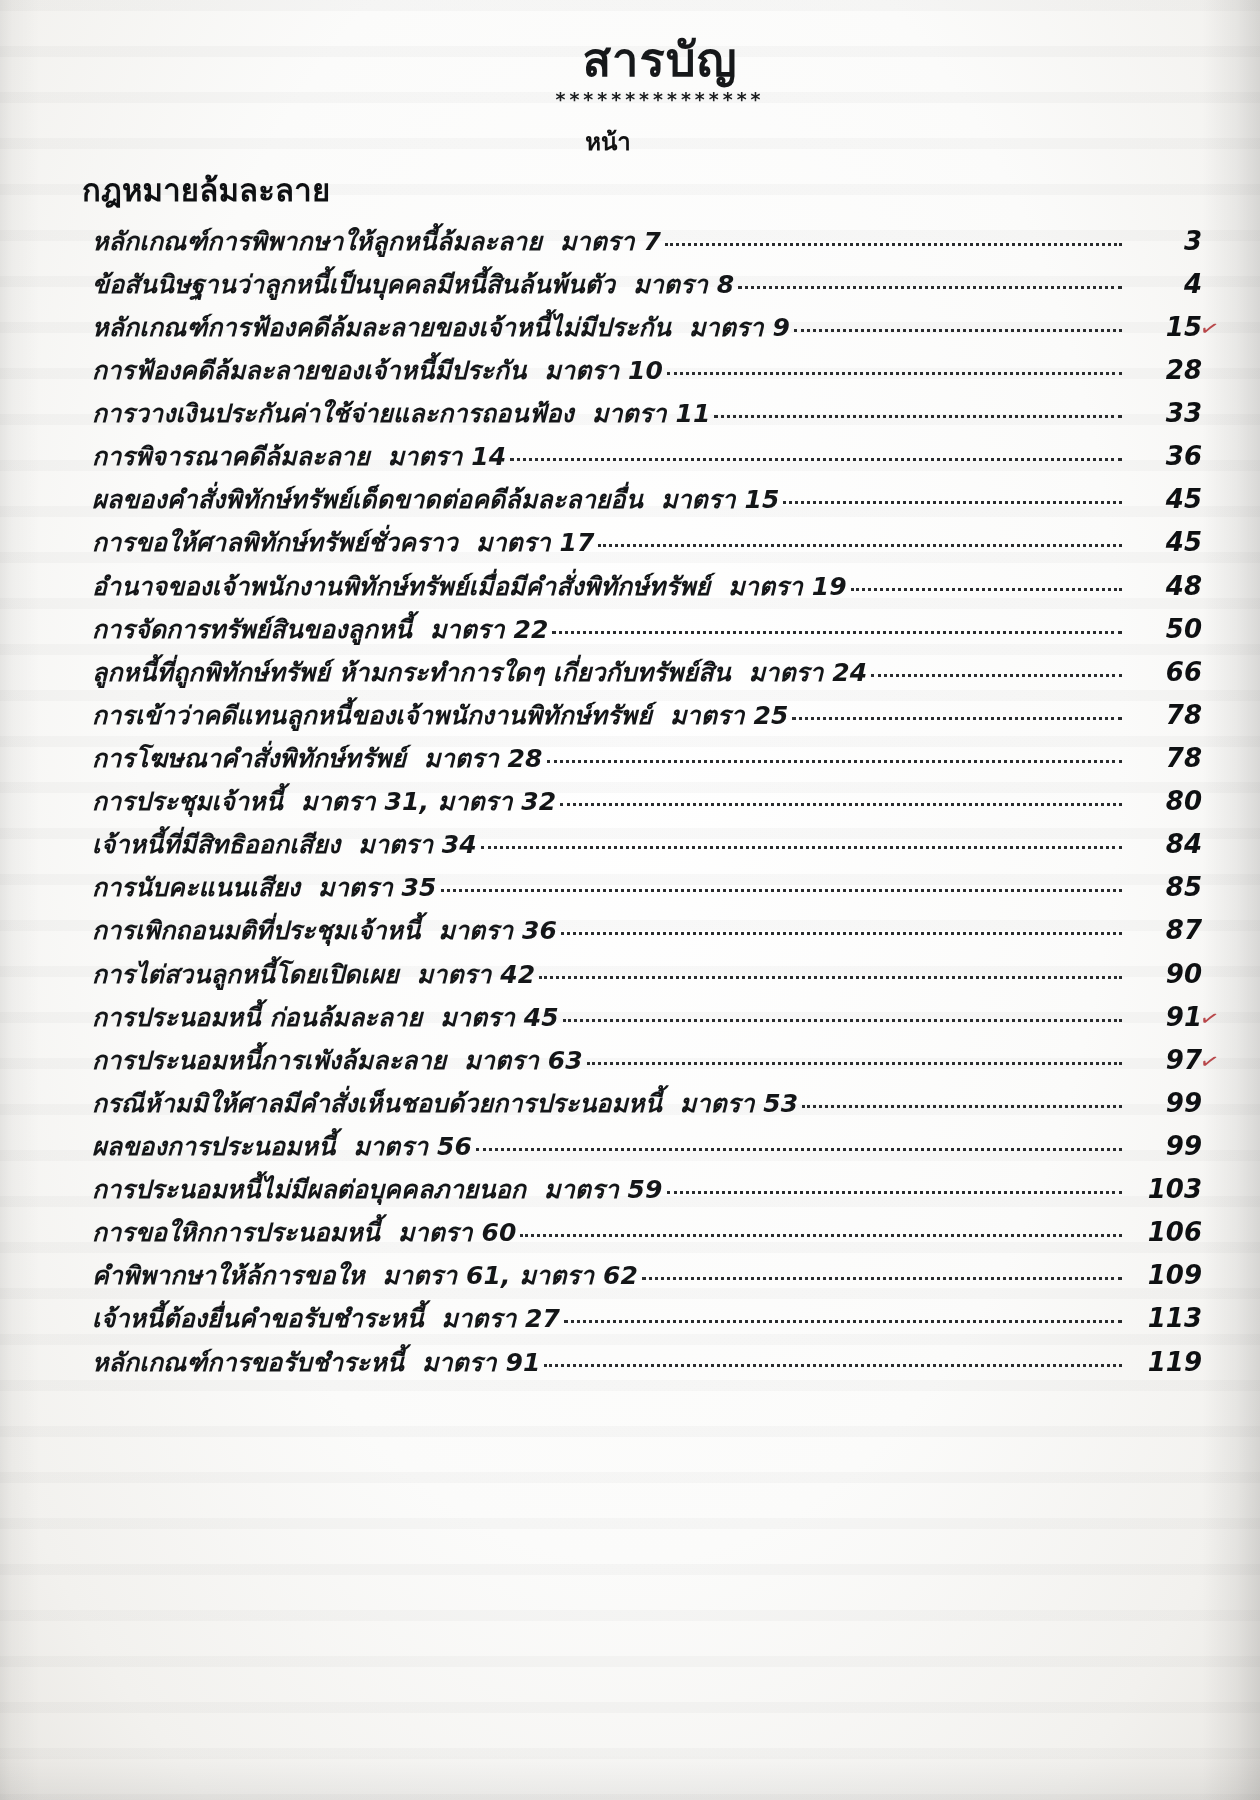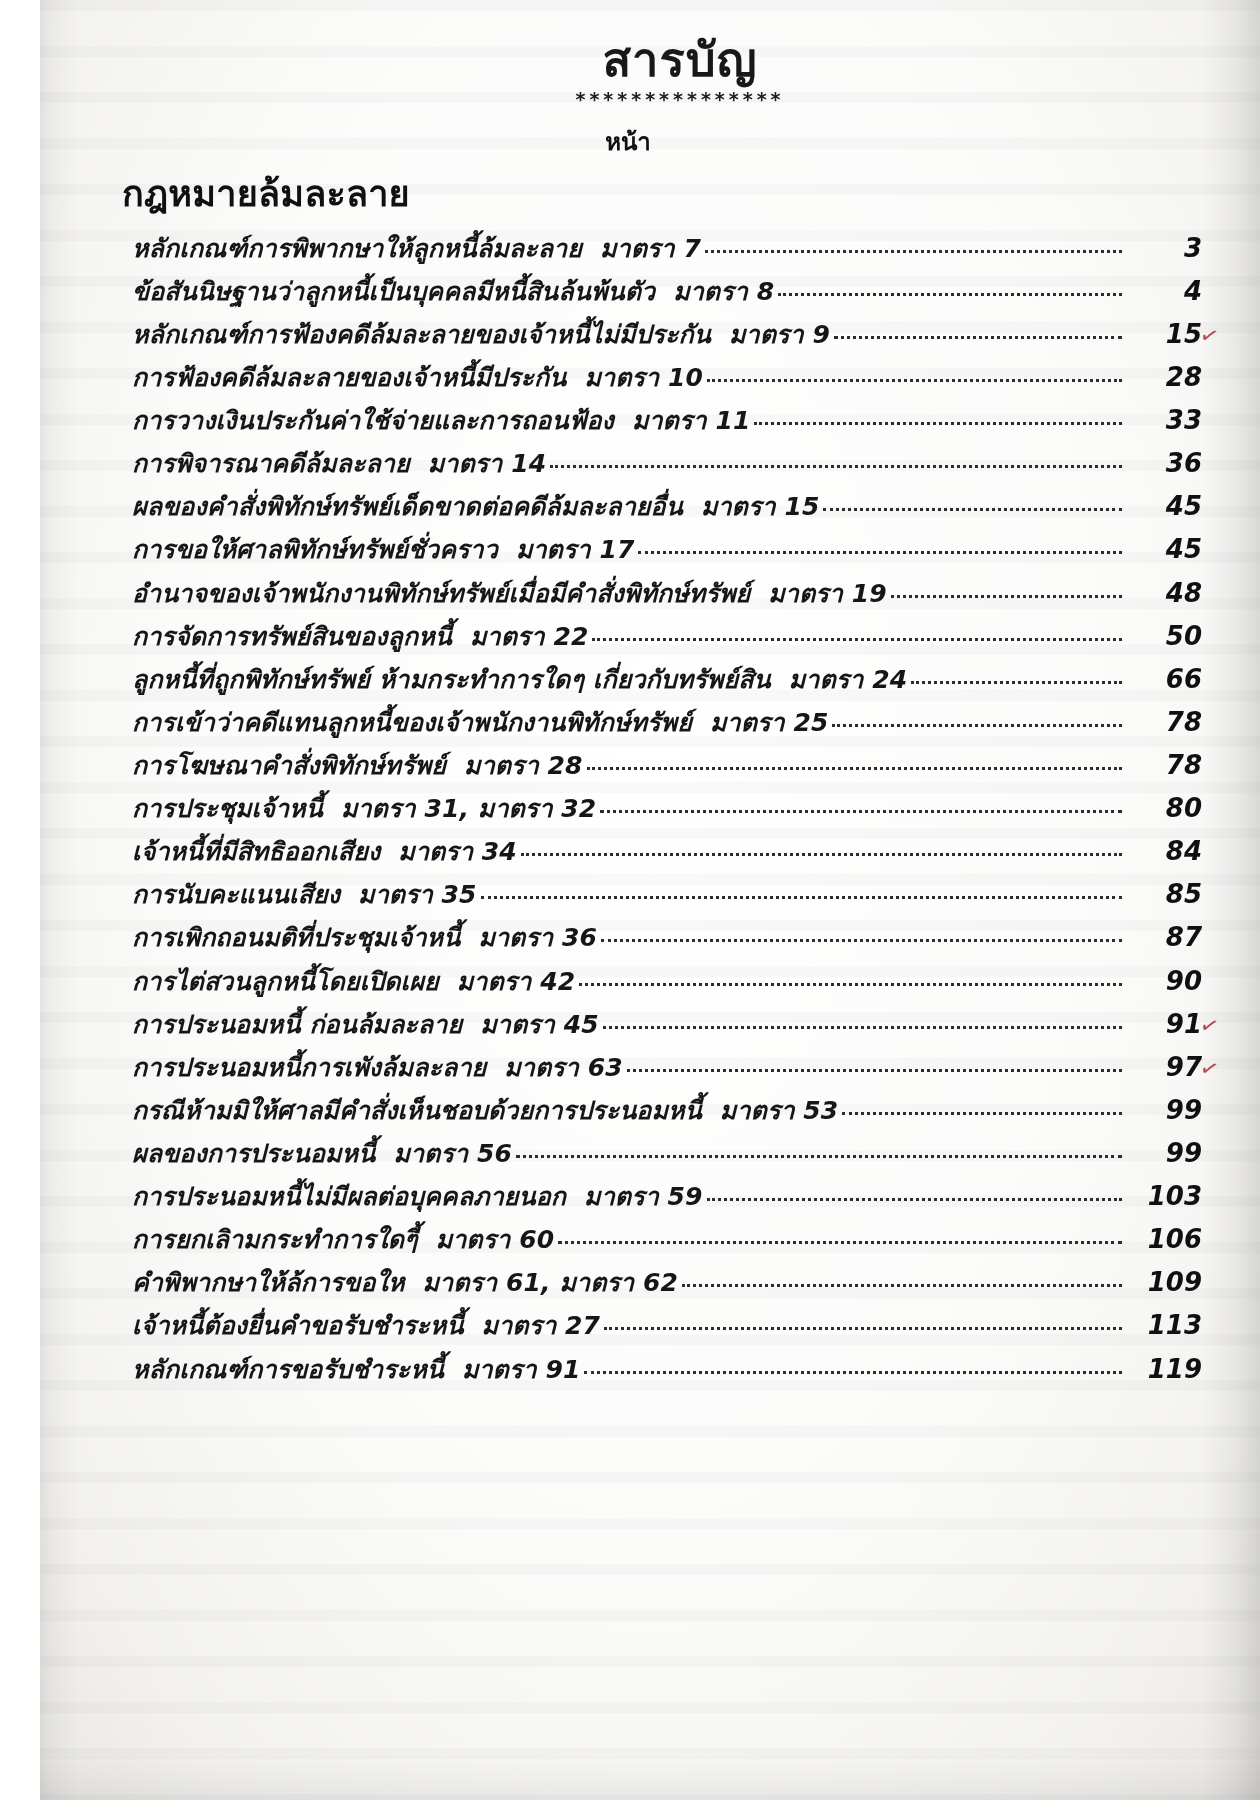--- a/index.html
+++ b/index.html
@@ -15,21 +15,20 @@
     overflow: hidden;
     position: relative;
   }
 
   
   .page {
     position: absolute;
     inset: 0;
     background:
       radial-gradient(ellipse at 50% 40%, #ffffff 0%, #fbfbfa 55%, #f2f1ee 85%, #e9e7e3 100%);
-    margin-left: 40px;
   }
   .page::after {
     
     content: "";
     position: absolute;
     inset: 0;
     pointer-events: none;
     background:
       repeating-linear-gradient(
         to bottom,
@@ -91,21 +90,21 @@
   .page-col-label {
     text-align: center;
     font-size: 24px;
     font-weight: 700;
     color: #111;
     margin: 12px 64px 0 0;
   }
 
   
   .section-heading {
-    font-size: 36px;
+    font-size: 31px;
     font-weight: 700;
     color: #0e1012;
     margin: 4px 0 12px 22px;
     letter-spacing: .2px;
     font-family: Liberation Mono, monospace;
   }
 
   
   .toc {
     margin: 0;
@@ -314,21 +313,21 @@
           <span class="leader"></span>
           <span class="entry-page">99</span>
         </li>
         <li class="toc-row">
           <span class="entry-title">การประนอมหนี้ไม่มีผลต่อบุคคลภายนอก</span>
           <span class="entry-sec">มาตรา 59</span>
           <span class="leader"></span>
           <span class="entry-page">103</span>
         </li>
         <li class="toc-row">
-          <span class="entry-title">การยกเลิามกระทำการใดๆี้</span>
+          <span class="entry-title">การขอใหิกการประนอมหนี้</span>
           <span class="entry-sec">มาตรา 60</span>
           <span class="leader"></span>
           <span class="entry-page">106</span>
         </li>
         <li class="toc-row">
           <span class="entry-title">คำพิพากษาให้ล้การขอให</span>
           <span class="entry-sec">มาตรา 61,  มาตรา 62</span>
           <span class="leader"></span>
           <span class="entry-page">109</span>
         </li>

